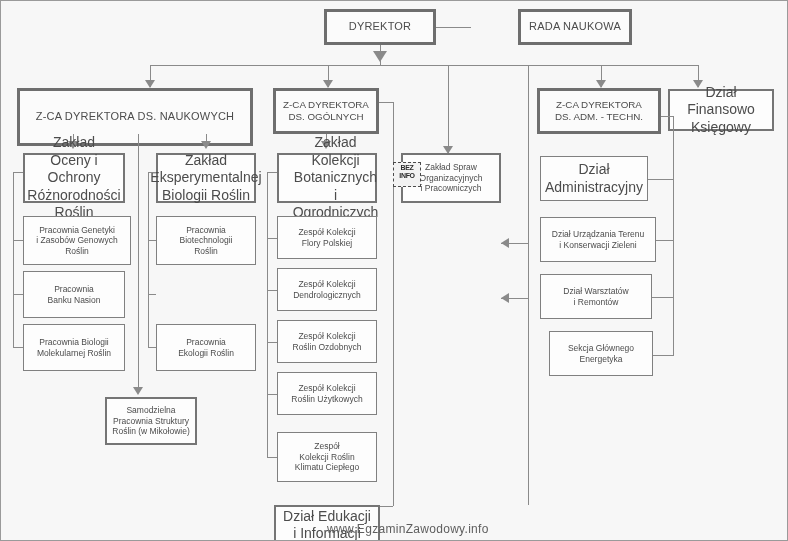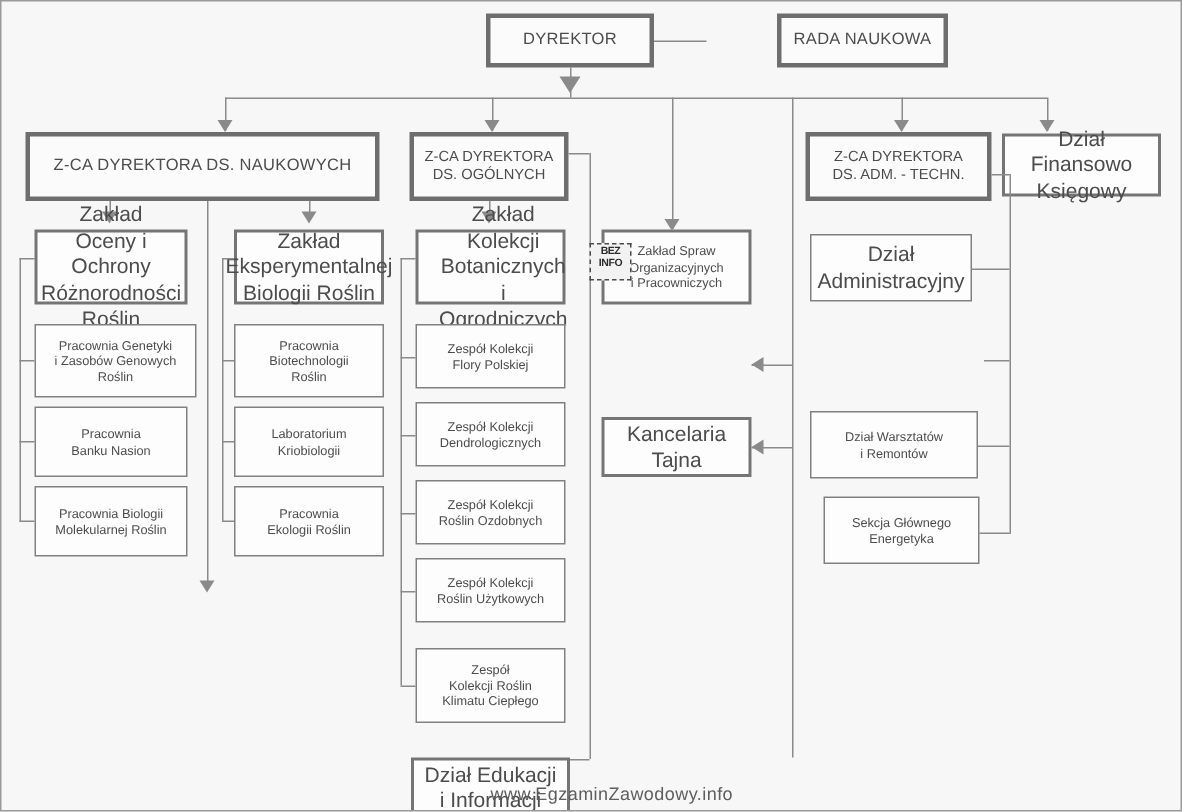--- a/index.html
+++ b/index.html
@@ -116,21 +116,21 @@
 
   <div class="ln v" style="left:600px;top:64px;height:22px;"></div>
   <div class="arw" style="left:595px;top:79px;"></div>
 
   <div class="ln v" style="left:697px;top:64px;height:22px;"></div>
   <div class="arw" style="left:692px;top:79px;"></div>
 
   <div class="ln v" style="left:527px;top:64px;height:440px;"></div>
   <div class="ln h" style="left:527px;top:503px;width:0px;"></div>
 
-  <div class="box thick t105" style="left:16px;top:87px;width:236px;height:46px;">Z-CA DYREKTORA DS. NAUKOWYCH</div>
+  <div class="box thick t105" style="left:16px;top:87px;width:236px;height:58px;">Z-CA DYREKTORA DS. NAUKOWYCH</div>
 
   <div class="box thick t10" style="left:272px;top:87px;width:106px;height:46px;">Z-CA DYREKTORA
 DS. OGÓLNYCH</div>
 
   <div class="box thick t10" style="left:536px;top:87px;width:124px;height:46px;">Z-CA DYREKTORA
 DS. ADM. - TECHN.</div>
 
   <div class="box thickmed t9" style="left:667px;top:88px;width:106px;height:42px;">Dział
 Finansowo Księgowy</div>
 
@@ -159,31 +159,32 @@
   <div class="ln h" style="left:12px;top:239px;width:10px;"></div>
   <div class="ln h" style="left:12px;top:293px;width:10px;"></div>
   <div class="ln h" style="left:12px;top:346px;width:10px;"></div>
 
   <div class="box thickmed t9" style="left:155px;top:152px;width:100px;height:50px;">Zakład
 Eksperymentalnej
 Biologii Roślin</div>
   <div class="box t85" style="left:155px;top:215px;width:100px;height:49px;">Pracownia
 Biotechnologii
 Roślin</div>
-  <div class="box t85" style="left:155px;top:270px;width:100px;height:47px;">Laboratorium
-Kriobiologii</div>
   <div class="box t85" style="left:155px;top:323px;width:100px;height:47px;">Pracownia
 Ekologii Roślin</div>
 
   <div class="ln v" style="left:147px;top:171px;height:176px;"></div>
   <div class="ln h" style="left:147px;top:171px;width:8px;"></div>
   <div class="ln h" style="left:147px;top:239px;width:8px;"></div>
   <div class="ln h" style="left:147px;top:293px;width:8px;"></div>
   <div class="ln h" style="left:147px;top:346px;width:8px;"></div>
 
+  <div class="box thickmed t85" style="left:104px;top:396px;width:92px;height:48px;">Samodzielna
+Pracownia Struktury
+Roślin (w Mikołowie)</div>
 
   <div class="ln v" style="left:325px;top:133px;height:13px;"></div>
   <div class="arw" style="left:320px;top:140px;"></div>
 
   <div class="ln h" style="left:378px;top:101px;width:14px;"></div>
   <div class="ln v" style="left:392px;top:101px;height:404px;"></div>
   <div class="ln h" style="left:378px;top:505px;width:14px;"></div>
 
   <div class="box thickmed t9" style="left:276px;top:152px;width:100px;height:50px;padding-left:20px;">Zakład Kolekcji
 Botanicznych
@@ -206,32 +207,33 @@
   <div class="ln h" style="left:266px;top:171px;width:10px;"></div>
   <div class="ln h" style="left:266px;top:237px;width:10px;"></div>
   <div class="ln h" style="left:266px;top:289px;width:10px;"></div>
   <div class="ln h" style="left:266px;top:341px;width:10px;"></div>
   <div class="ln h" style="left:266px;top:393px;width:10px;"></div>
   <div class="ln h" style="left:266px;top:456px;width:10px;"></div>
 
   <div class="box thickmed t85" style="left:400px;top:152px;width:100px;height:50px;">Zakład Spraw
 Organizacyjnych
 i Pracowniczych</div>
-  <div class="box thickmed t9" style="left:400px;top:277px;width:100px;height:40px;">Kancelaria Tajna</div>
 
   <div class="ln h" style="left:500px;top:242px;width:27px;"></div>
   <div class="arw left" style="left:500px;top:237px;"></div>
   <div class="ln h" style="left:500px;top:297px;width:27px;"></div>
   <div class="arw left" style="left:500px;top:292px;"></div>
 
   <div id="bezinfo" style="left:392px;top:161px;width:26px;height:21px;white-space:pre-line;">BEZ
 INFO</div>
 
   <div class="box t9" style="left:539px;top:155px;width:108px;height:45px;">Dział
 Administracyjny</div>
+  <div class="box t85" style="left:539px;top:216px;width:116px;height:45px;">Dział Urządzania Terenu
+i Konserwacji Zieleni</div>
   <div class="box t85" style="left:548px;top:330px;width:104px;height:45px;">Sekcja Głównego
 Energetyka</div>
   <div class="box t85" style="left:539px;top:273px;width:112px;height:45px;">Dział Warsztatów
 i Remontów</div>
 
   <div class="ln h" style="left:660px;top:115px;width:12px;"></div>
   <div class="ln v" style="left:672px;top:115px;height:240px;"></div>
   <div class="ln h" style="left:647px;top:178px;width:25px;"></div>
   <div class="ln h" style="left:655px;top:239px;width:17px;"></div>
   <div class="ln h" style="left:651px;top:296px;width:21px;"></div>

